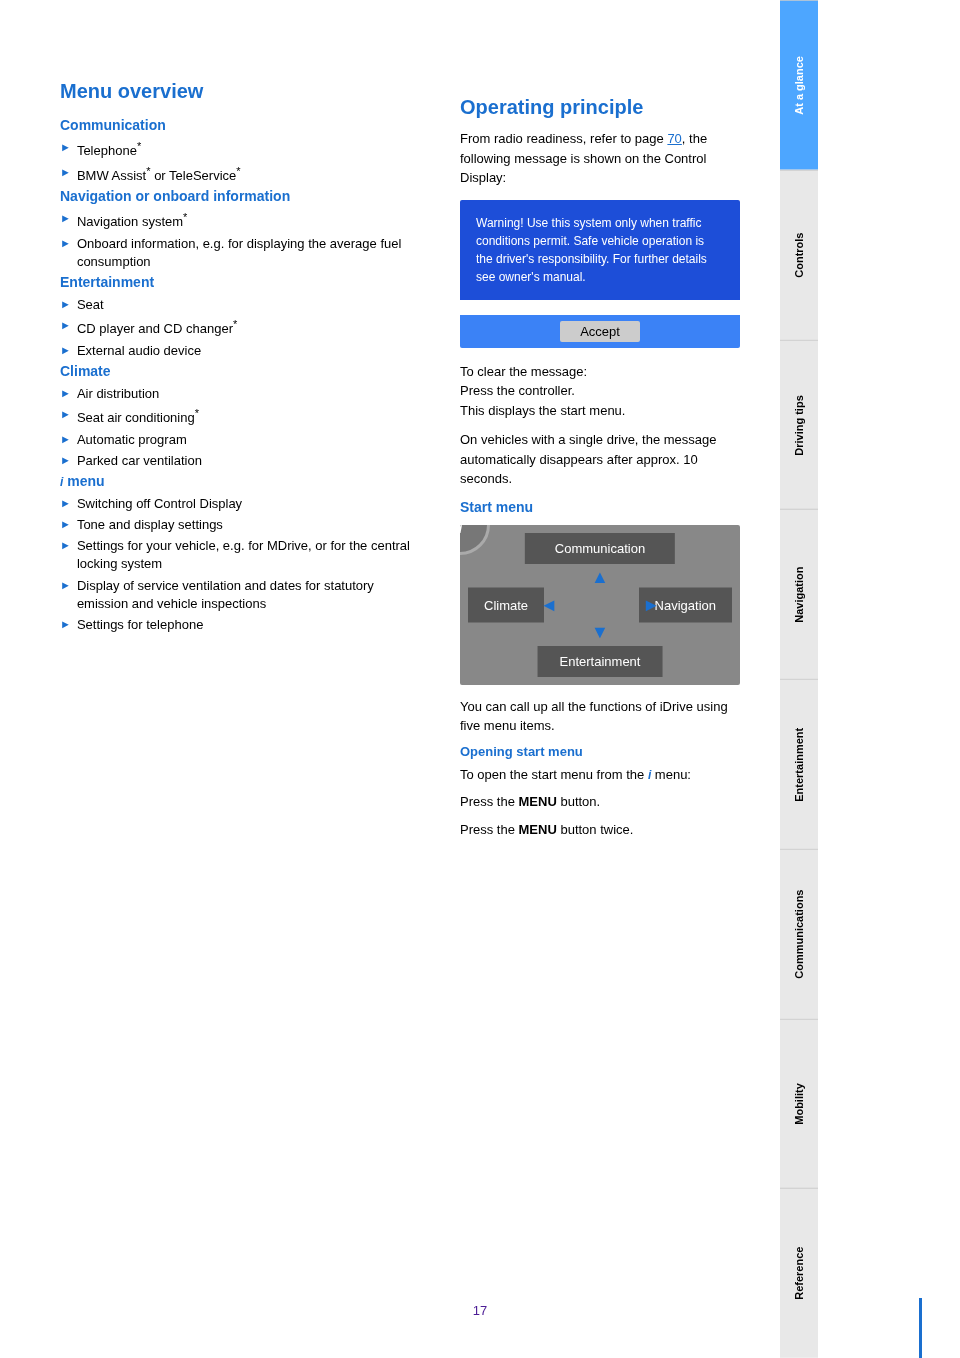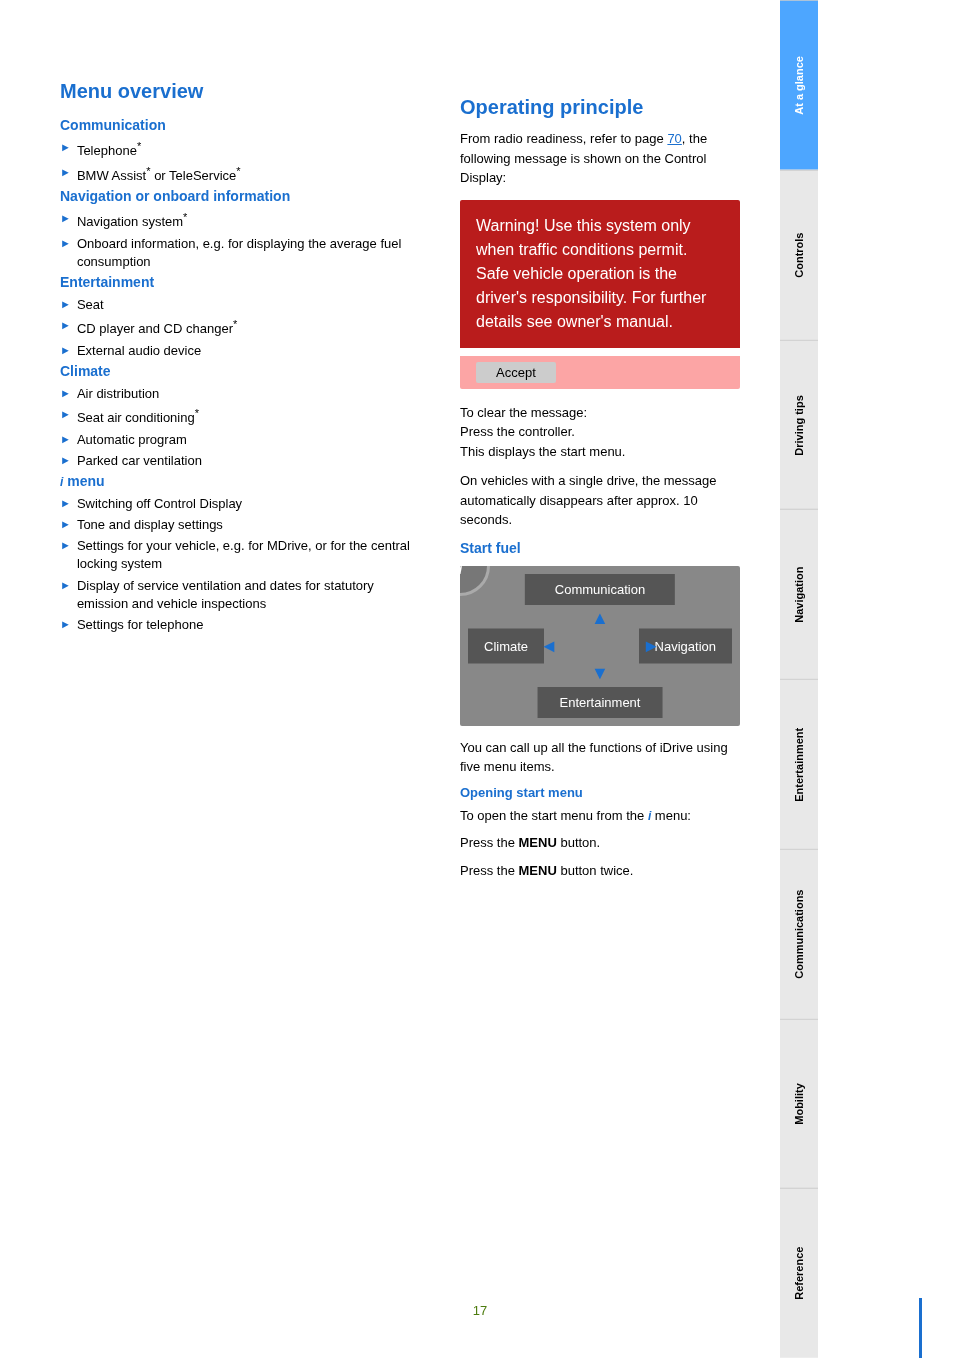--- a/index.html
+++ b/index.html
@@ -121,36 +121,37 @@
     }
 
     .op-text {
       font-size: 13px;
       line-height: 1.5;
       margin-bottom: 12px;
     }
 
     
     .warning-box {
-      background: #b91c1c;
+      background: #1d4ed8;
       color: #fff;
       padding: 14px 16px;
-      font-size: 16px;
+      font-size: 12px;
       line-height: 1.5;
-      margin-bottom: 8px;
+      margin-bottom: 15px;
       border-radius: 2px 2px 0 0;
     }
 
     .warning-accept {
-      background: #fca5a5;
+      background: #3b82f6;
       color: #fff;
       padding: 6px 16px;
       font-size: 13px;
       border-radius: 0 0 2px 2px;
       margin-bottom: 14px;
+      text-align: center;
     }
 
     .accept-btn {
       display: inline-block;
       background: #ccc;
       color: #000;
       padding: 3px 20px;
       font-size: 13px;
       border-radius: 2px;
     }
@@ -300,21 +301,21 @@
       font-size: 12px;
     }
 
     
     .page-number {
       position: absolute;
       bottom: 40px;
       left: 50%;
       transform: translateX(-50%);
       font-size: 13px;
-      color: #4d7c0f;
+      color: #4c1d95;
     }
 
     .blue-line {
       position: absolute;
       bottom: 0;
       right: 38px;
       width: 3px;
       height: 60px;
       background: #1a6fcf;
     }
@@ -435,21 +436,21 @@
       <p class="op-body-text">
         To clear the message:<br>
         Press the controller.<br>
         This displays the start menu.
       </p>
 
       <p class="op-body-text">
         On vehicles with a single drive, the message automatically disappears after approx. 10 seconds.
       </p>
 
-      <div class="start-menu-heading">Start fuel</div>
+      <div class="start-menu-heading">Start menu</div>
 
       <div class="start-menu-diagram">
         <div class="smd-cell smd-top">
           <span>Communication</span>
         </div>
         <div class="smd-cell smd-left">
           <span>Climate</span>
         </div>
         <div class="smd-center">
           <span style="font-style:italic; font-size:24px;">i</span>

